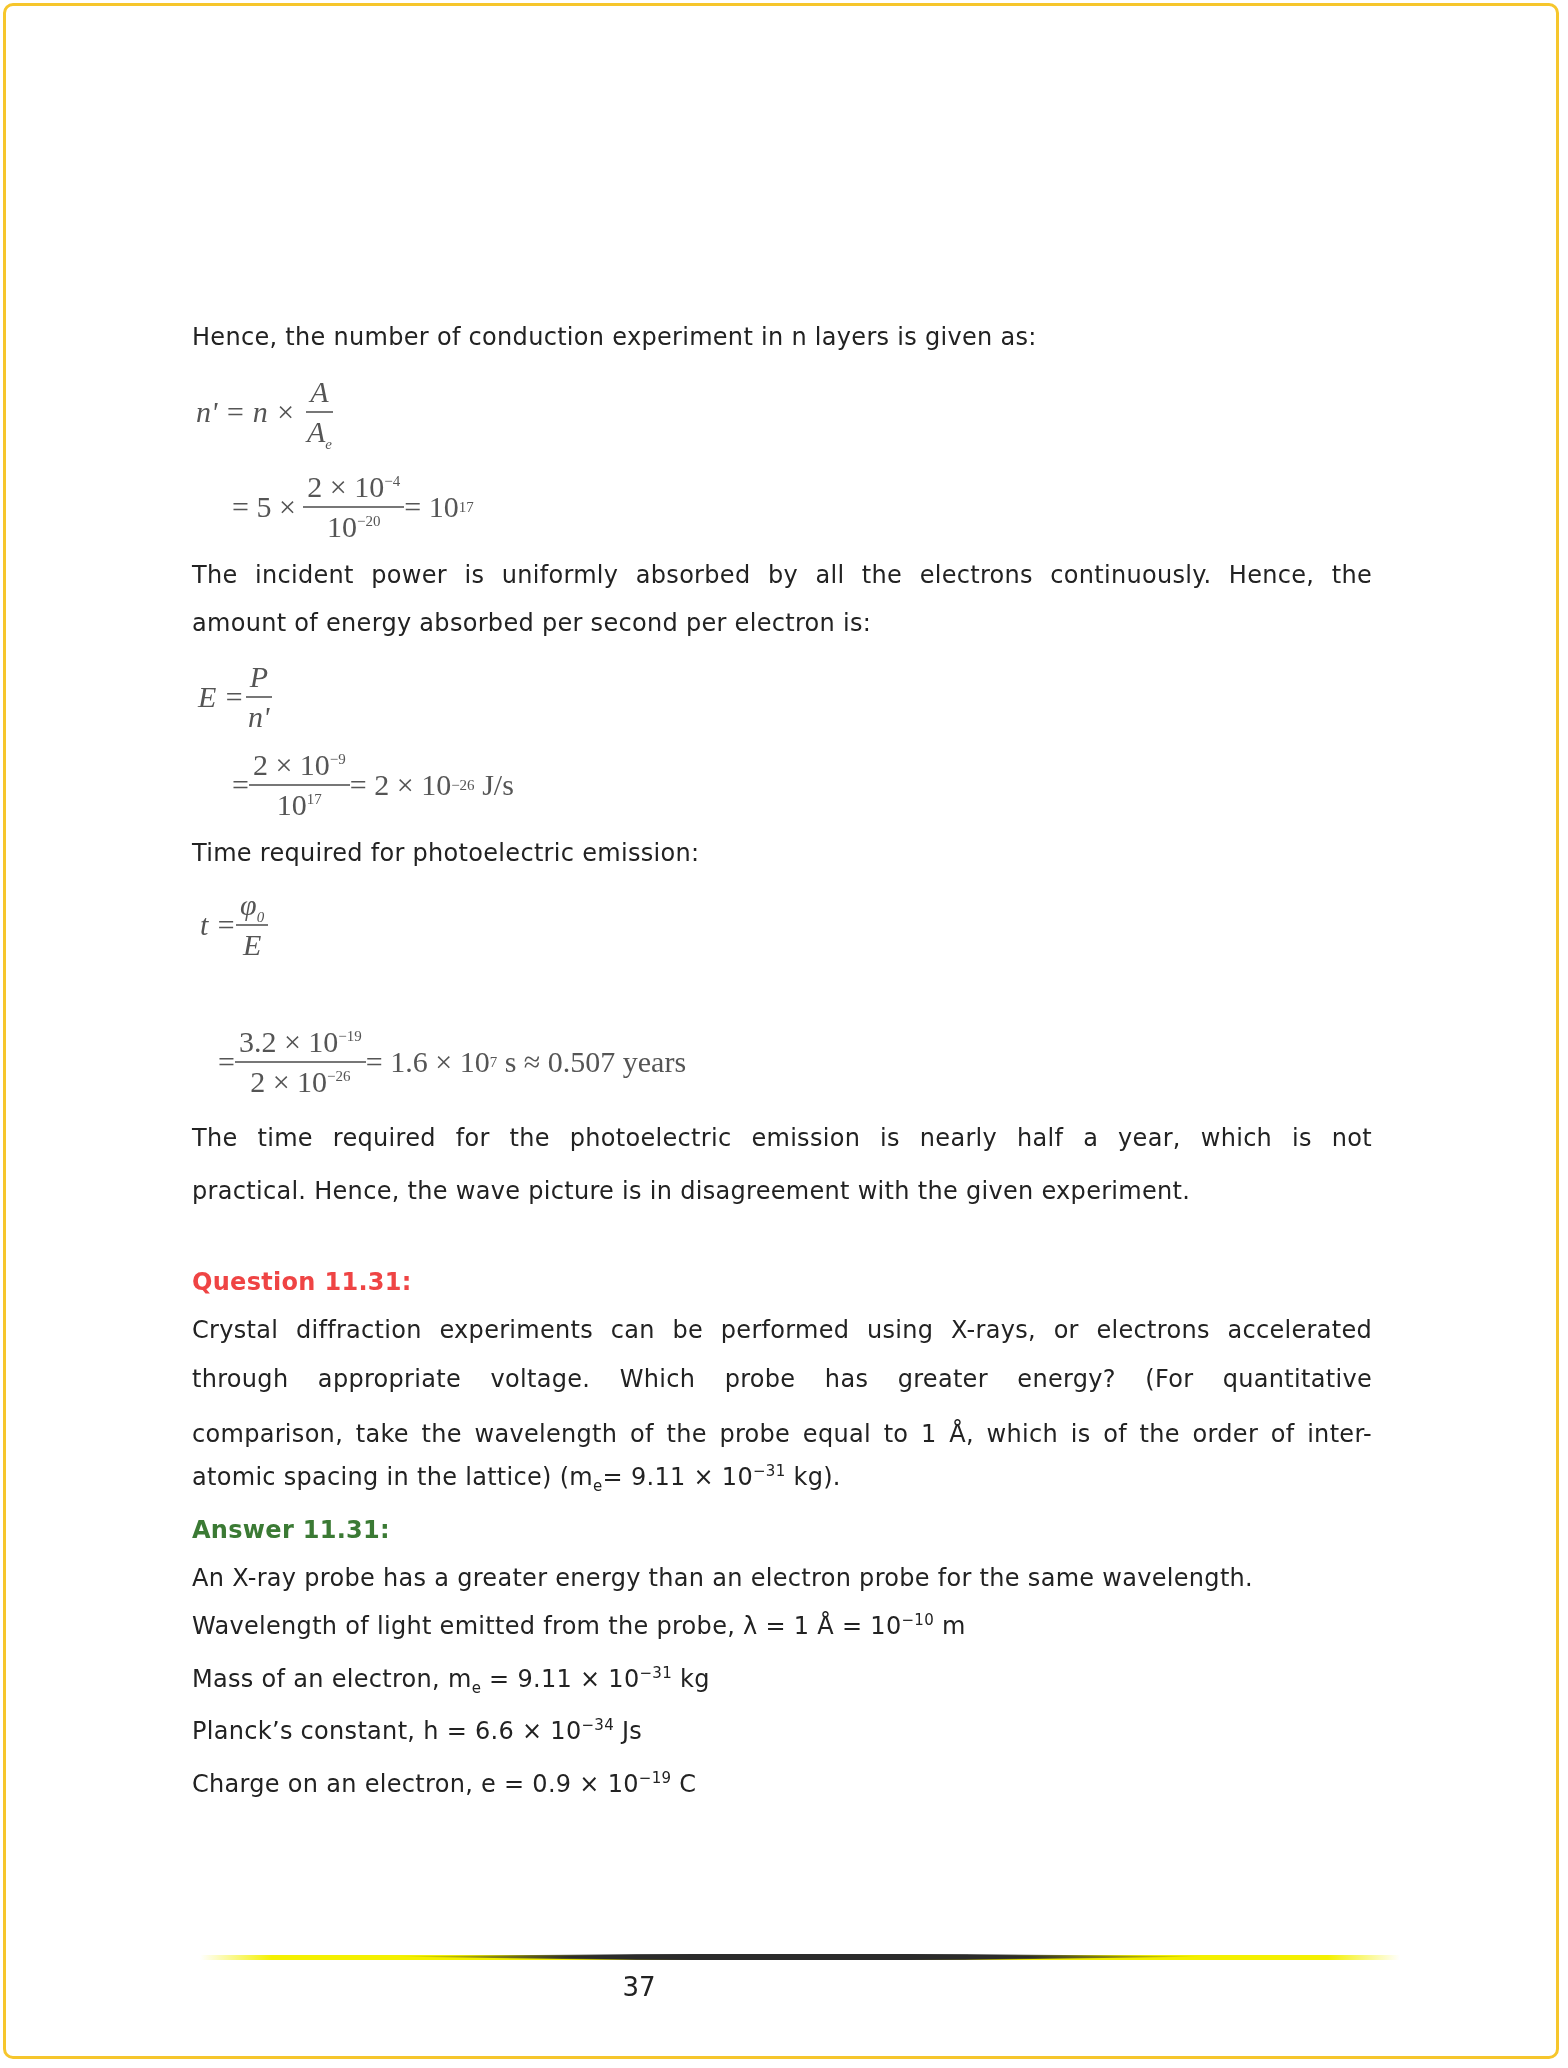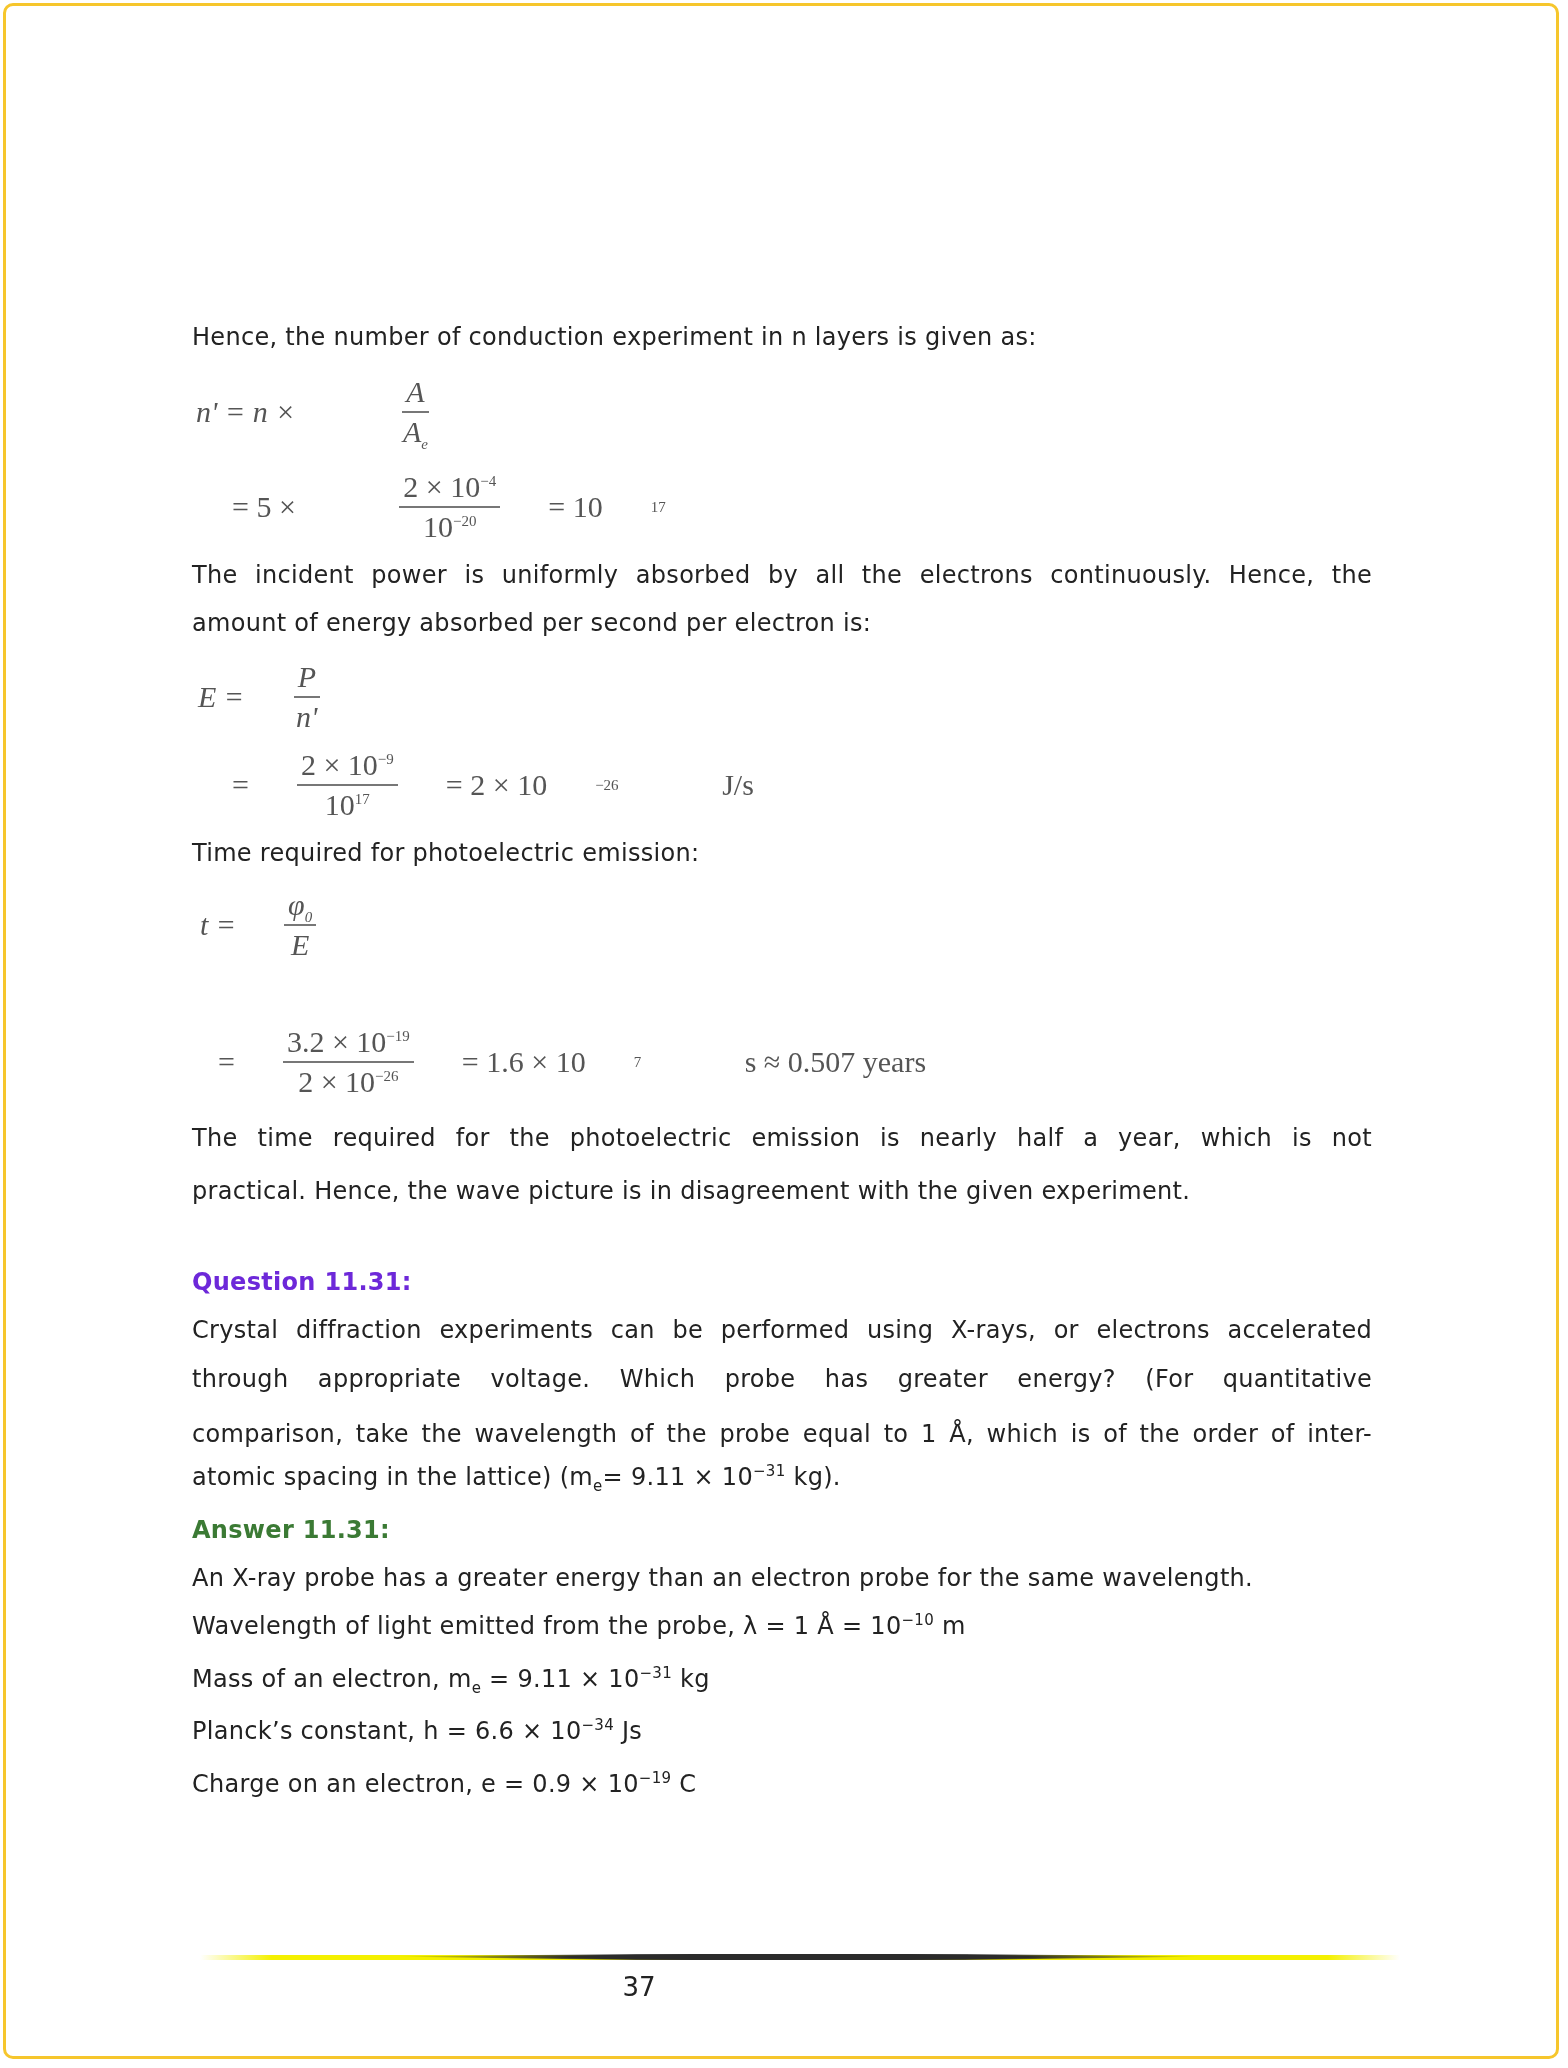--- a/index.html
+++ b/index.html
@@ -4,25 +4,25 @@
 <style>
   html, body { margin:0; padding:0; background:#ffffff; }
   body { width:1568px; height:2068px; position:relative; overflow:hidden;
          font-family:"DejaVu Sans", sans-serif; color:#222; }
   .page-border { position:absolute; left:3px; top:3px; width:1556px; height:2056px;
          border:3px solid #f6c62c; border-radius:10px; box-sizing:border-box; }
   .line { position:absolute; left:192px; width:1180px; font-size:24px; line-height:30px;
           white-space:nowrap; letter-spacing:0.3px; }
   .just { text-align:justify; text-align-last:justify; white-space:normal; }
   .heading { font-weight:bold; font-size:24px; }
-  .q { color:#6d28d9; }
+  .q { color:#ef4444; }
   .a { color:#3b7a34; }
   sup, sub { font-size:15px; line-height:0; }
   .math { position:absolute; font-family:"Liberation Serif", "DejaVu Serif", serif;
-          color:#555; font-size:30px;gap:48px; }
+          color:#555; font-size:30px; }
   .frac { display:inline-flex; flex-direction:column; align-items:center; vertical-align:middle; }
   .frac .num { padding:0 4px 2px; border-bottom:2px solid #777; }
   .frac .den { padding:2px 4px 0; }
   .it { font-style:italic; }
   .mrow { position:absolute; display:flex; align-items:center; white-space:nowrap; }
   .footer-line { position:absolute; left:200px; top:1955px; width:1200px; height:5px;
                  background:linear-gradient(90deg, rgba(255,255,0,0) 0%, #f4f000 6%, #f4f000 94%, rgba(255,255,0,0) 100%); }
   .footer-dark { position:absolute; top:1952px; height:10px; left:390px; width:820px;
                  background:radial-gradient(ellipse at center, #2b2b2b 0%, #2b2b2b 40%, rgba(40,40,40,0) 70%);
                  clip-path:polygon(0 45%, 30% 20%, 70% 20%, 100% 45%, 70% 80%, 30% 80%); }

